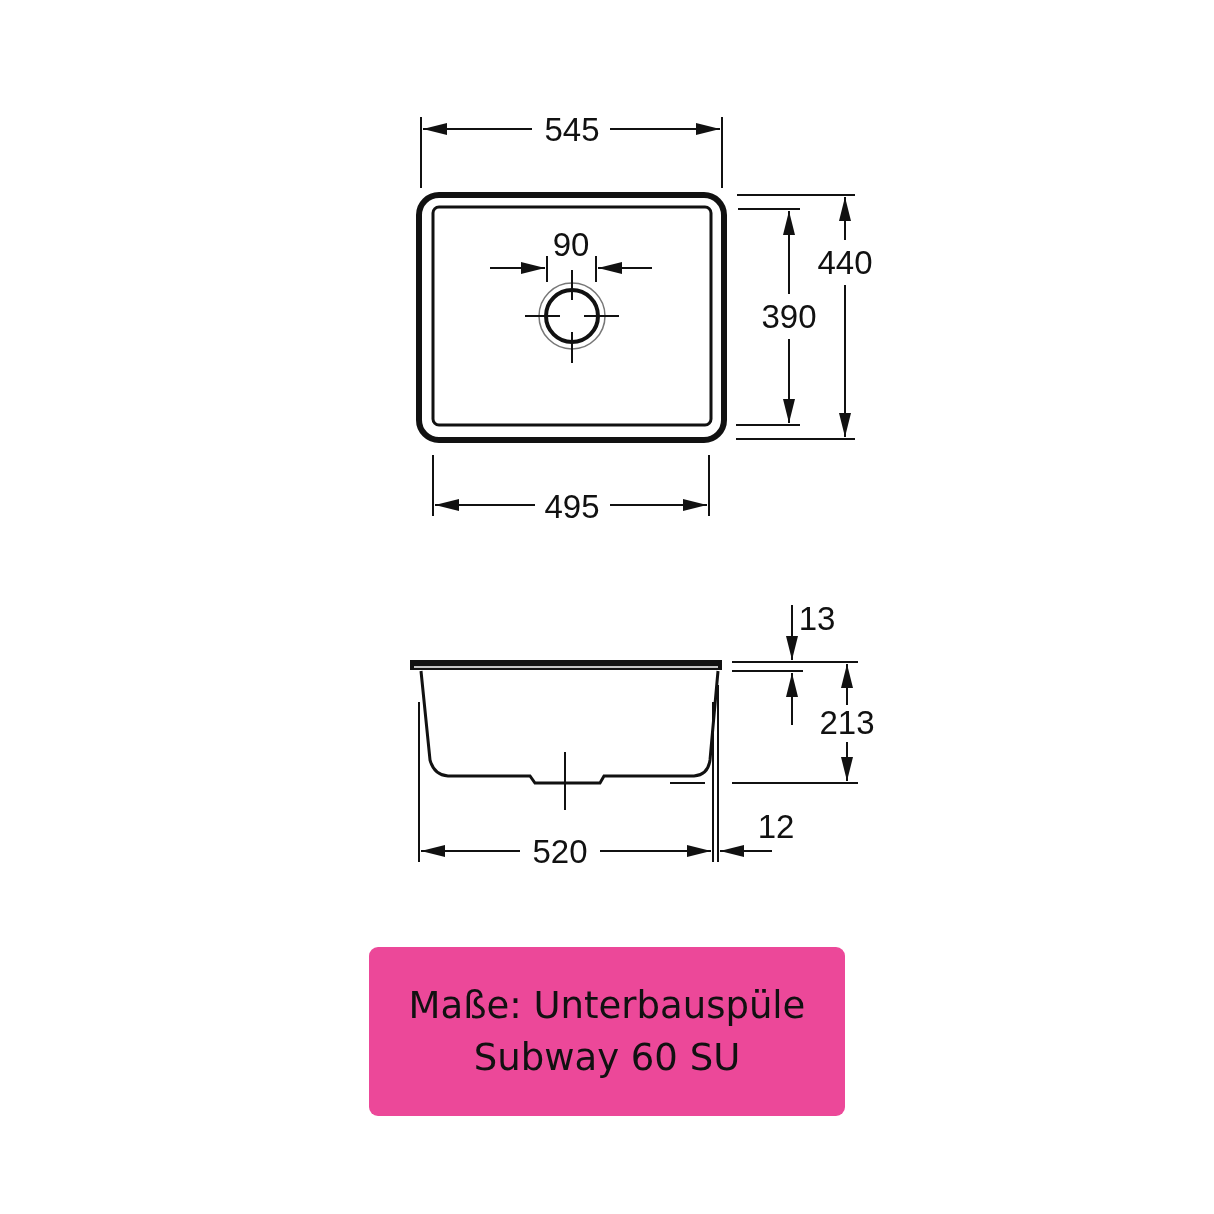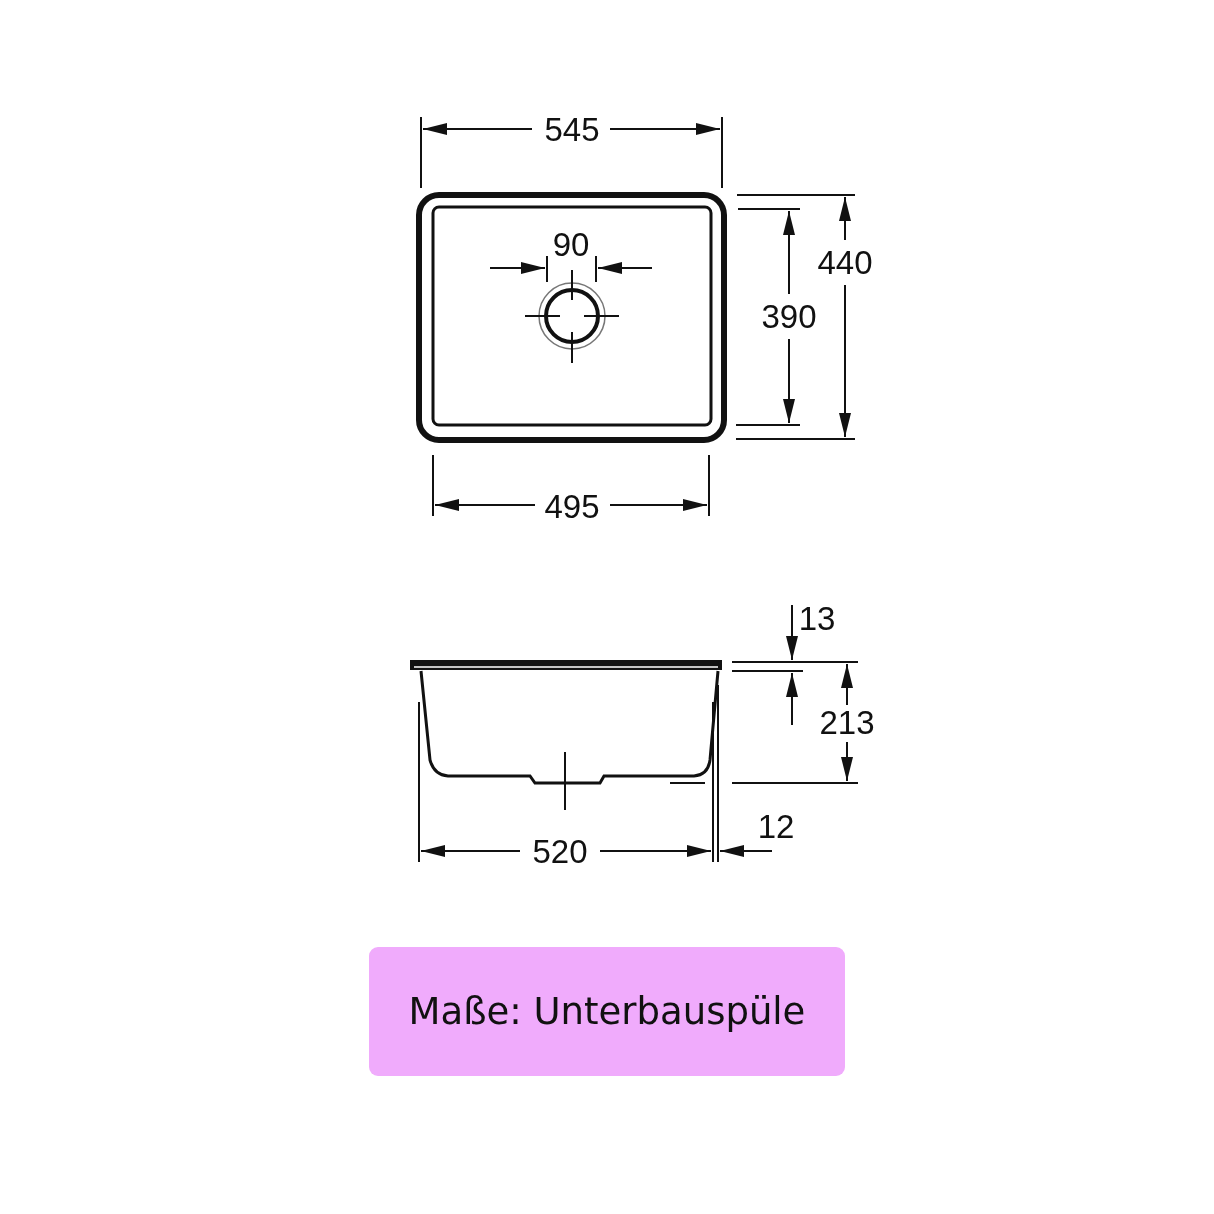--- a/index.html
+++ b/index.html
@@ -1,21 +1,21 @@
 <!DOCTYPE html>
 <html><head>
 <meta charset="utf-8">
 <style>
   html, body { margin:0; padding:0; background:#ffffff; }
   body { width:1214px; height:1214px; position:relative; overflow:hidden; font-family:"Liberation Sans", sans-serif; }
   svg { position:absolute; left:0; top:0; }
   .dim { font-family:"Liberation Sans", sans-serif; font-size:33px; fill:#111; }
   .caption {
-    position:absolute; left:369px; top:947px; width:476px; height:129px;
-    background:#f0abfc; border-radius:9px;
+    position:absolute; left:369px; top:947px; width:476px; height:169px;
+    background:#ec4899; border-radius:9px;
     display:flex; flex-direction:column; align-items:center; justify-content:center;
     font-family:"DejaVu Sans", sans-serif; font-size:37px; color:#111; line-height:52px;
   }
 </style>
 </head>
 <body>
 
 <svg width="1214" height="1214" viewBox="0 0 1214 1214">
   <defs>
     <marker id="arr" viewBox="0 0 12 6" refX="12" refY="3" markerWidth="12" markerHeight="6" orient="auto-start-reverse">
@@ -104,13 +104,14 @@
   <g>
     <text class="dim" x="817" y="630" text-anchor="middle">13</text>
     <text class="dim" x="847" y="734" text-anchor="middle">213</text>
     <text class="dim" x="560" y="863" text-anchor="middle">520</text>
     <text class="dim" x="776" y="838" text-anchor="middle">12</text>
   </g>
 </svg>
 
 <div class="caption">
   <div>Maße: Unterbauspüle</div>
+  <div>Subway 60 SU</div>
 </div>
 
 </body></html>

